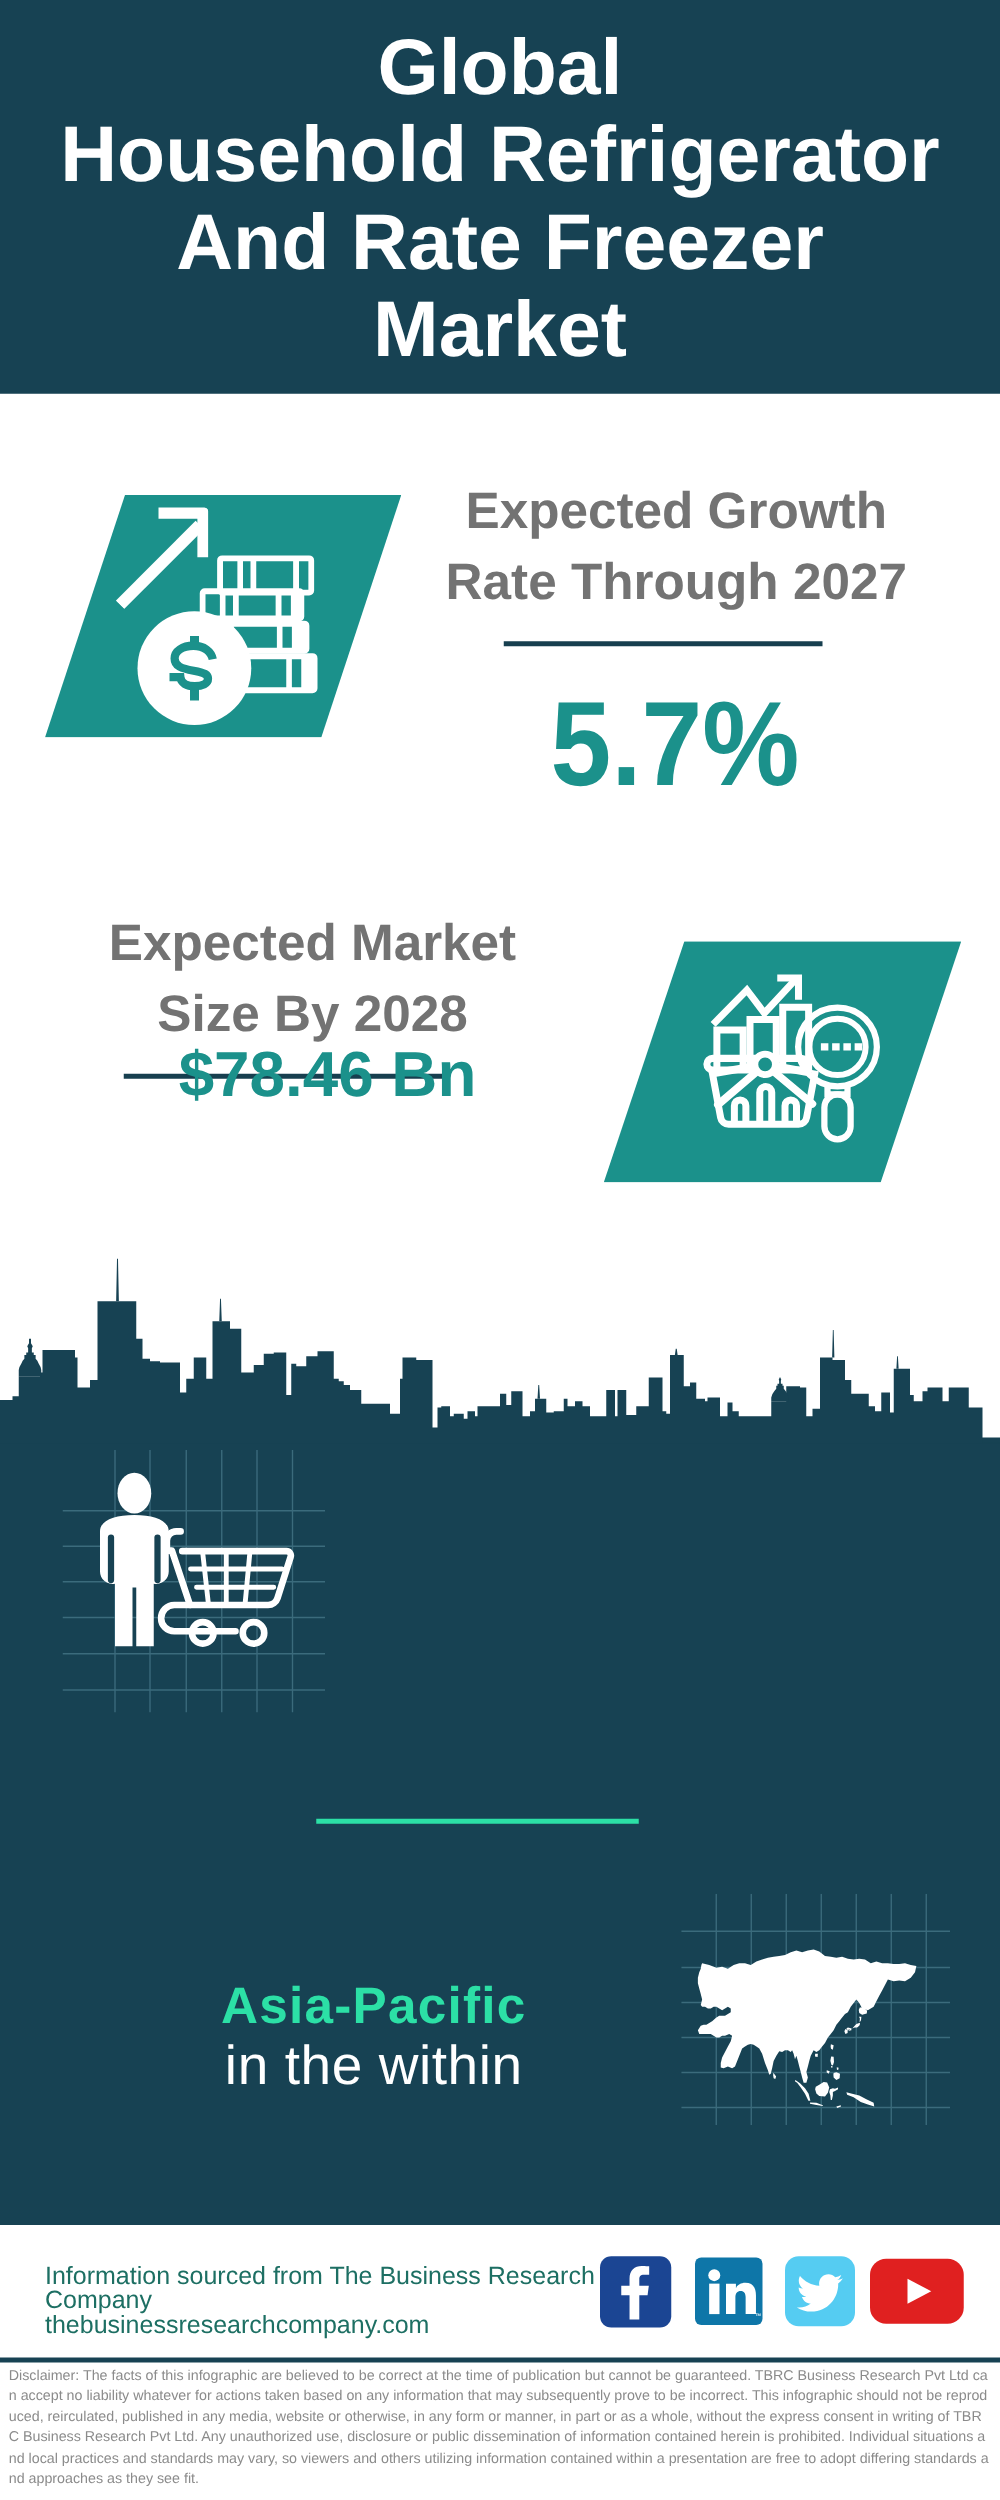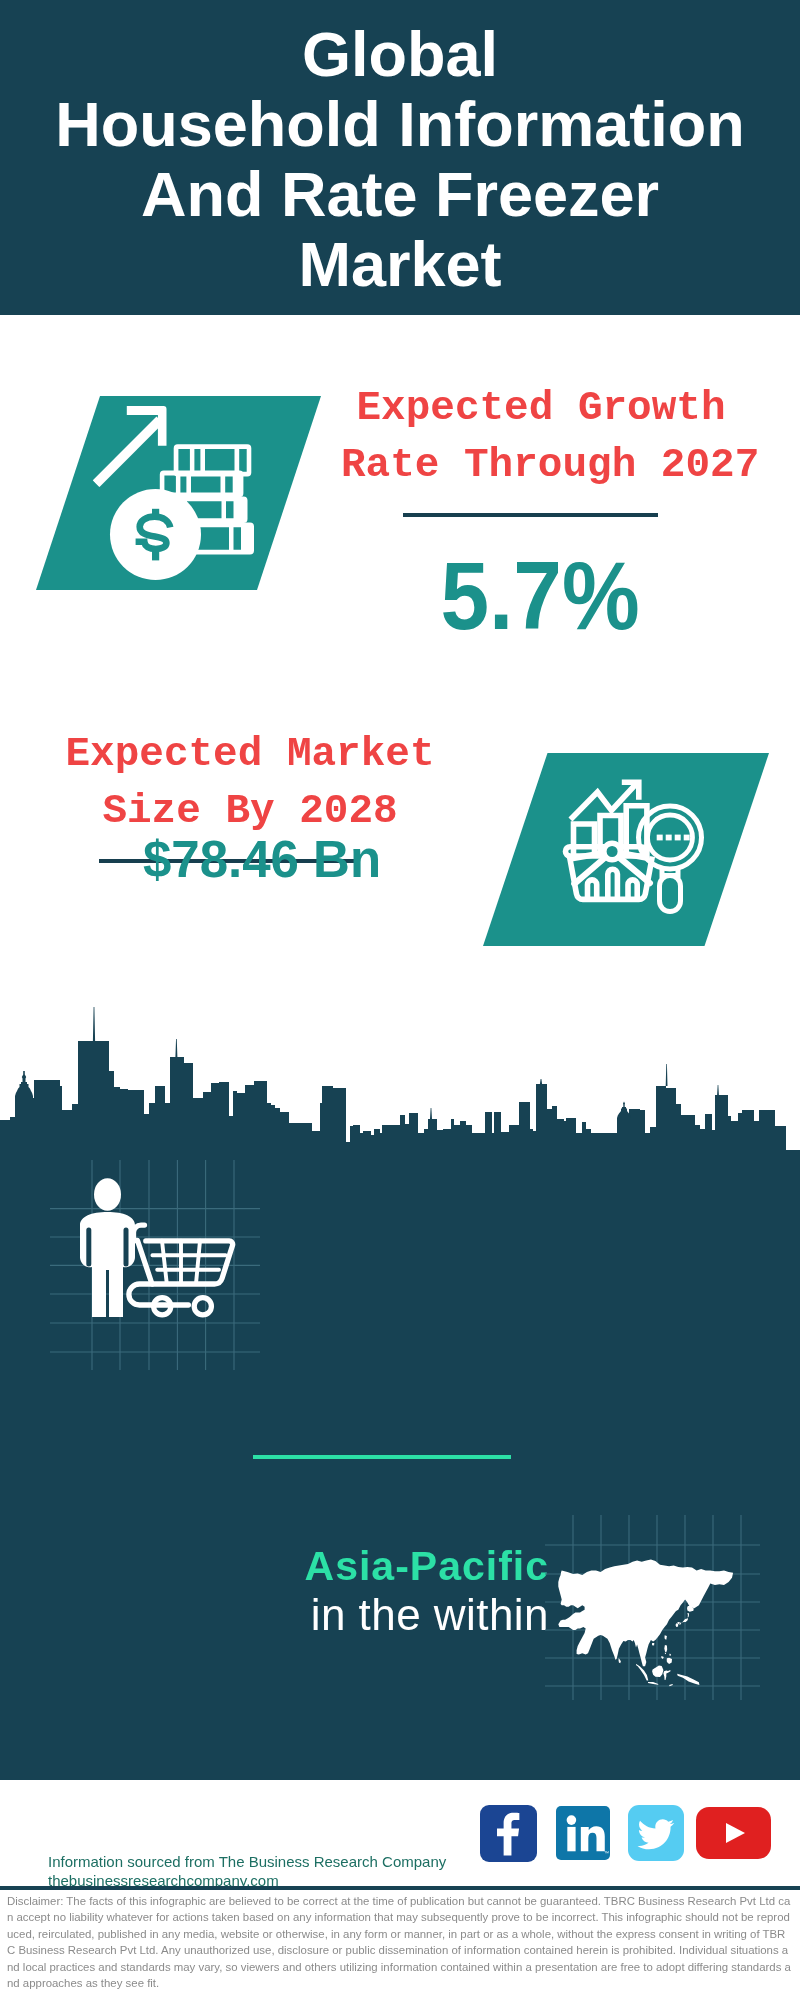--- a/index.html
+++ b/index.html
@@ -9,22 +9,22 @@
 
   
   .header{position:absolute;left:0;top:0;width:800px;height:315px;background:#174253;}
   .header .t{position:absolute;left:0;width:800px;text-align:center;color:#fff;
              font-size:63px;font-weight:bold;line-height:1;white-space:nowrap;}
 
   
   .para{position:absolute;background:#1b918b;}
 
   
-  .stat-head{position:absolute;text-align:center;color:#ef4444;font-size:41px;
-             font-weight:bold;line-height:57px;white-space:nowrap;font-family:Liberation Mono, monospace;}
+  .stat-head{position:absolute;text-align:center;color:#737373;font-size:41px;
+             font-weight:bold;line-height:57px;white-space:nowrap;}
   .rule{position:absolute;height:4px;background:#173f4f;}
   .bignum{position:absolute;text-align:center;color:#1b918b;font-weight:bold;
           white-space:nowrap;}
 
   
   .darkband{position:absolute;left:0;width:800px;background:#174253;}
   .skyline{position:absolute;left:0;width:800px;display:block;}
 
   
   .dtext{position:absolute;text-align:center;white-space:nowrap;}
@@ -40,21 +40,21 @@
   .discl{position:absolute;color:#8b8b8b;word-break:break-all;text-align:left;}
   .tealbar{position:absolute;left:0;width:800px;height:4px;background:#174253;}
 </style>
 </head>
 <body>
 
 <div class="page">
 
   <div class="header">
     <div class="t" style="top:23px">Global</div>
-    <div class="t" style="top:93px">Household Information</div>
+    <div class="t" style="top:93px">Household Refrigerator</div>
     <div class="t" style="top:163px">And Rate Freezer</div>
     <div class="t" style="top:233px">Market</div>
   </div>
 
   <div class="para" style="left:36px;top:396px;width:285px;height:194px;
               clip-path:polygon(64px 0, 285px 0, 221px 194px, 0 194px);"></div>
   <div style="position:absolute;left:36px;top:396px;width:285px;height:194px;">
     <svg width="285" height="194" viewBox="0 0 285 194">
       <g fill="#ffffff">
 
@@ -187,35 +187,35 @@
       </g>
     </g>
     <g fill="none" stroke="#ffffff" stroke-width="5.3" stroke-linecap="round" stroke-linejoin="round">
       <path d="M133.5 1240.8 v-8.2 a7.5 7.5 0 0 1 7.5 -7.5 h3.5"></path>
     </g>
   </svg>
 
 
   <div class="sep" style="left:253px;top:1455px;width:258px;"></div>
 
-  <div class="dtext dtext2" style="left:49px;top:1541px;width:500px;text-align:right;">
+  <div class="dtext dtext2" style="left:49px;top:1579px;width:500px;">
     <div class="hl">Asia-Pacific</div>
     <div class="nm">in the within</div>
   </div>
 
   <svg style="position:absolute;left:545px;top:1515px;" width="215" height="185" viewBox="545 1515 215 185">
     <g stroke="#3b6b7c" stroke-width="1.1" fill="none">
       <path d="M573 1515 V1700 M601 1515 V1700 M629 1515 V1700 M657 1515 V1700 M685 1515 V1700 M713 1515 V1700 M741 1515 V1700"></path>
       <path d="M545 1545 H760 M545 1574 H760 M545 1602 H760 M545 1630 H760 M545 1658 H760 M545 1686 H760"></path>
     </g>
     <path fill="#ffffff" d="M561.7 1570.5 L567.4 1572 L573.1 1574.1 L577.7 1573.4 L582.3 1574.9 L586.9 1572 L591.4 1570.5 L596 1570.5 L600.6 1572 L605.1 1569.1 L609.7 1567.6 L614.3 1566.2 L618.9 1565.4 L623.4 1564.7 L628 1564 L632.6 1561.8 L637.1 1560.4 L641.7 1561.8 L646.3 1560.4 L650.9 1559.6 L655.4 1561.1 L660 1564.7 L664.6 1565.4 L669.1 1566.2 L673.7 1565.4 L678.3 1566.9 L682.9 1567.6 L687.4 1566.9 L692 1567.6 L696.6 1570.5 L701.1 1569.1 L705.7 1570.5 L710.3 1570.5 L714.9 1571.2 L719.4 1571.2 L724 1570.5 L728.6 1572 L733.1 1572.7 L732 1577.8 L728.6 1582.1 L724 1585 L719.4 1584.3 L714.9 1585 L710.3 1583.6 L708 1587.9 L705.7 1592.3 L703.4 1596.6 L701.1 1601 L698.9 1605.3 L694.3 1608.2 L689.7 1606.8 L687.4 1602.4 L685.1 1599.5 L682.9 1602.4 L680.6 1605.3 L678.3 1609.7 L676 1611.1 L673.7 1614 L671.4 1616.9 L669.1 1619.8 L666.9 1624.2 L664.6 1627.1 L662.3 1630 L660 1634.3 L657.7 1637.2 L655.4 1640.1 L653.1 1641.6 L650.9 1640.1 L648.6 1644.5 L647.4 1648.8 L646.3 1653.2 L645.1 1657.5 L646.3 1661.9 L645.1 1666.2 L642.9 1666.2 L641.7 1661.9 L640.6 1657.5 L639.4 1653.2 L638.3 1648.8 L637.1 1644.5 L636 1647.4 L634.9 1643 L633.7 1640.1 L632.6 1641.6 L630.3 1640.1 L628 1640.1 L625.7 1641.6 L623.4 1640.9 L621.1 1644.5 L618.9 1648.8 L617.7 1654.6 L616.6 1659 L615.4 1659.7 L614.3 1656.1 L612 1650.3 L609.7 1643 L607.4 1638.7 L605.1 1637.2 L602.9 1635.8 L600.6 1635.1 L598.3 1635.8 L596 1637.2 L593.7 1638.7 L592.6 1641.6 L590.3 1647.4 L588 1653.2 L585.7 1654.6 L582.3 1653.2 L578.9 1654.6 L576.6 1653.9 L576.6 1650.3 L577.7 1645.9 L580 1641.6 L582.3 1637.2 L584.6 1632.9 L585.7 1628.5 L583.4 1627.1 L580 1628.5 L577.7 1628.5 L575.4 1630 L573.1 1630 L570.9 1628.5 L568.6 1627.1 L566.3 1627.1 L564 1627.1 L561.7 1627.1 L559.4 1627.1 L558.3 1624.2 L560.6 1620.5 L562.9 1619.8 L565.1 1619.8 L567.4 1618.4 L569.7 1616.9 L573.1 1614 L575.4 1612.6 L577.7 1612.6 L580 1612.6 L582.3 1611.1 L584.6 1609.7 L584.6 1606.8 L582.3 1605.3 L580 1606.8 L577.7 1608.2 L575.4 1606.8 L573.1 1605.3 L570.9 1605.3 L568.6 1606.8 L566.3 1606.8 L564 1605.3 L561.7 1605.3 L560.6 1603.9 L561.7 1599.5 L560.6 1595.2 L559.4 1590.8 L558.3 1586.5 L558.3 1582.1 L559.4 1577.8 L560.6 1574.9 L561.1 1572 Z"></path>
     <path fill="#ffffff" d="M690.3 1593.4 L691.3 1598.1 L691.5 1603.1 L690.2 1605 L689.5 1600.2 L689.1 1596.3 Z M687.8 1606 L690.9 1606 L693.7 1608.5 L693.4 1610.7 L689.7 1611.7 L687.4 1610.4 L687 1607.9 Z M687.2 1613.3 L689.1 1613.3 L688.8 1616.2 L687.4 1618.4 L685.1 1619.1 L683.4 1621 L681.7 1623 L680 1622.4 L678.3 1622 L677.1 1622.7 L678.3 1624.2 L680 1623.5 L681.7 1622.7 L683.8 1622 L685.7 1622 L687.4 1620.5 L688 1619.1 L687.7 1616.9 L687.9 1614.7 Z M678.9 1623.3 L681.1 1623.2 L681.1 1624.2 L679 1624.5 Z M676.3 1623.2 L678.1 1623.9 L678.1 1626.4 L676.3 1627.1 L675.5 1624.9 Z M664.7 1635.3 L666.9 1636.1 L666.3 1639.8 L664.8 1639 L664.5 1637.2 Z M664.9 1645.1 L666.9 1645.4 L667.2 1649.6 L666.3 1652.3 L665.1 1651.7 L664.3 1648.5 Z M664.9 1652.6 L666.1 1652.9 L665.7 1654.3 L664.9 1653.8 Z M669.4 1653.8 L670.9 1654.1 L670.5 1656.1 L669.5 1655.5 Z M666.9 1658.3 L669.1 1657.8 L672 1659 L671.7 1662.6 L669.1 1663.9 L666.9 1661.9 L666.7 1659.7 Z M661.4 1656.1 L663.8 1657 L662.9 1659 L661.3 1657.7 Z M636.3 1663.9 L640 1666.5 L644 1670.6 L646.9 1674.9 L648.3 1680.5 L646.7 1680.6 L644 1674.9 L640.6 1669.9 L637.7 1666.2 L635.9 1664.9 Z M648 1681.9 L653.1 1682.1 L658.3 1684.1 L658.2 1684.8 L653.1 1683.9 L648 1682.9 Z M652.6 1669.4 L655.4 1667.7 L658.9 1665.5 L661.7 1666 L663.4 1669.9 L662.3 1674.2 L660 1677.1 L655.4 1676.8 L653.1 1674.7 L652.1 1671.3 Z M664 1671.3 L666.3 1670.6 L668 1670.9 L670.3 1669.9 L670.5 1671.3 L668 1672.8 L666.3 1673.5 L666.3 1676.4 L665.5 1680 L664.6 1680 L664.3 1676.4 L663.4 1673.5 Z M618.7 1658.1 L620.9 1661.2 L620.2 1663.2 L618.9 1662.6 L618.5 1660.1 Z M677.1 1673.8 L681.7 1674.9 L687.4 1676.4 L693.1 1679.3 L698.9 1682.2 L699.4 1685.1 L694.3 1683.6 L688.6 1681.5 L682.9 1677.8 L677.7 1675.7 Z M652.1 1642.9 L654.3 1643 L654.1 1645.5 L652 1645.2 Z M669.1 1685.1 L672.6 1684.1 L672.8 1685.1 L669.7 1686.3 Z M689.1 1606.3 L690.6 1607.5 L689.9 1609.2 L688.6 1608.2 Z"></path>
   </svg>
 
-  <div class="srcline" style="left:48px;top:1812px;width:460px;font-size:15px;line-height:19.4px;margin-top:40px;">
+  <div class="srcline" style="left:36px;top:1812px;width:460px;font-size:20px;line-height:19.4px;">
     <div>Information sourced from The Business Research Company</div>
     <div>thebusinessresearchcompany.com</div>
   </div>
 
   <a class="social" style="left:480px;top:1805px;width:57px;height:57px;background:#1b4593;border-radius:9px;">
     <svg width="57" height="57" viewBox="0 0 62 62">
       <path fill="#ffffff" d="M34.2 55 V34 h7.2 l1.1-8.4 h-8.3 v-5.3 c0-2.4 0.7-4.1 4.2-4.1 h4.4 V8.7
             c-0.8-0.1-3.4-0.3-6.4-0.3 -6.4 0-10.7 3.9-10.7 11.1 v6.1 h-7.2 v8.4 h7.2 V55 z"></path>
     </svg>
   </a>

